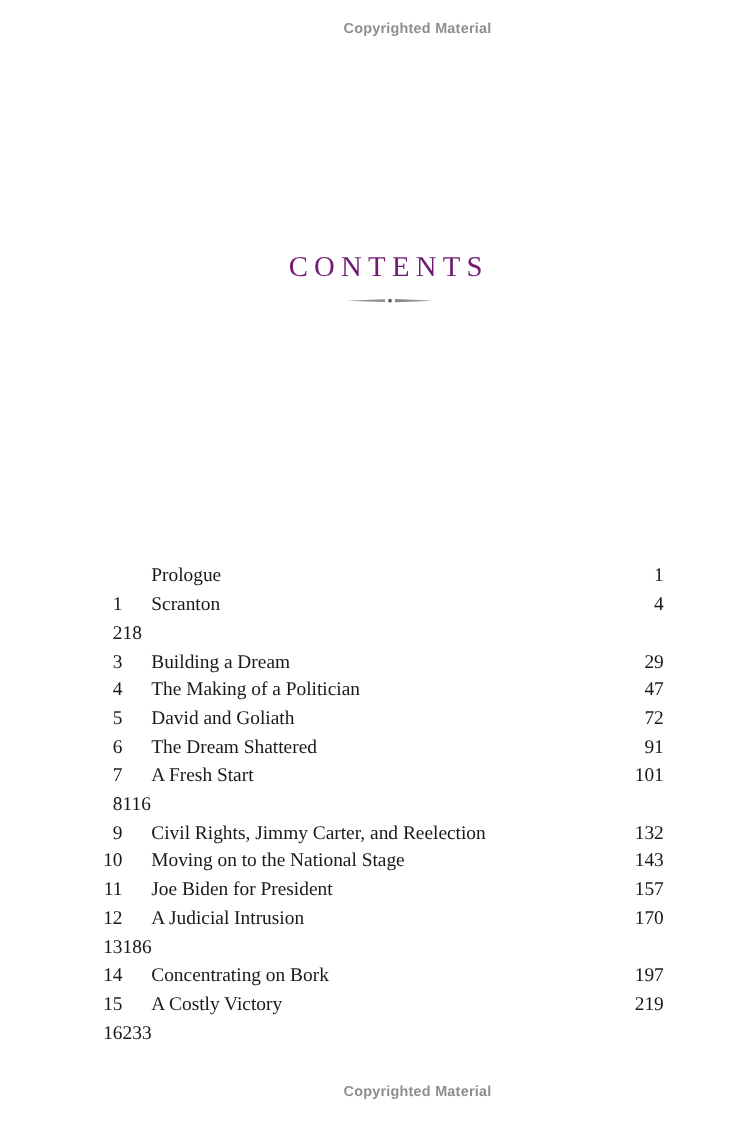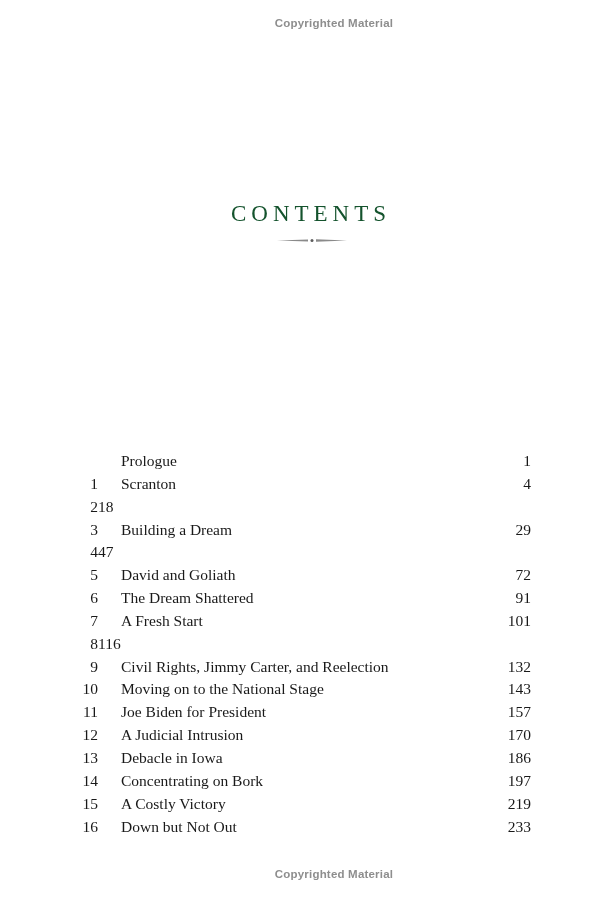--- a/index.html
+++ b/index.html
@@ -32,21 +32,21 @@
     left: 0;
     width: 100%;
     margin: 0;
     padding-left: 22px;
     box-sizing: border-box;
     text-align: center;
     font-family: "Liberation Serif", serif;
     font-weight: 400;
     font-size: 23px;
     letter-spacing: 5px;
-    color: #14532d;
+    color: #701a75;
   }
   .ornament {
     position: absolute;
     top: 236px;
     left: 277px;
   }
   .toc {
     position: absolute;
     top: 450px;
     left: 80px;
@@ -110,20 +110,21 @@
   </div>
 
   <div class="row">
     <span class="num">3</span>
     <span class="chapter-title">Building a Dream</span>
     <span class="pageno">29</span>
   </div>
 
   <div class="row">
     <span class="num">4</span>
+    <span class="chapter-title">The Making of a Politician</span>
     <span class="pageno">47</span>
   </div>
 
   <div class="row">
     <span class="num">5</span>
     <span class="chapter-title">David and Goliath</span>
     <span class="pageno">72</span>
   </div>
 
   <div class="row">
@@ -162,38 +163,36 @@
   </div>
 
   <div class="row">
     <span class="num">12</span>
     <span class="chapter-title">A Judicial Intrusion</span>
     <span class="pageno">170</span>
   </div>
 
   <div class="row">
     <span class="num">13</span>
-    <span class="chapter-title">Debacle in Iowa</span>
     <span class="pageno">186</span>
   </div>
 
   <div class="row">
     <span class="num">14</span>
     <span class="chapter-title">Concentrating on Bork</span>
     <span class="pageno">197</span>
   </div>
 
   <div class="row">
     <span class="num">15</span>
     <span class="chapter-title">A Costly Victory</span>
     <span class="pageno">219</span>
   </div>
 
   <div class="row">
     <span class="num">16</span>
-    <span class="chapter-title">Down but Not Out</span>
     <span class="pageno">233</span>
   </div>
 </div>
 
   <div class="notice bottom">Copyrighted Material</div>
 
 </div>
 
 </body></html>

